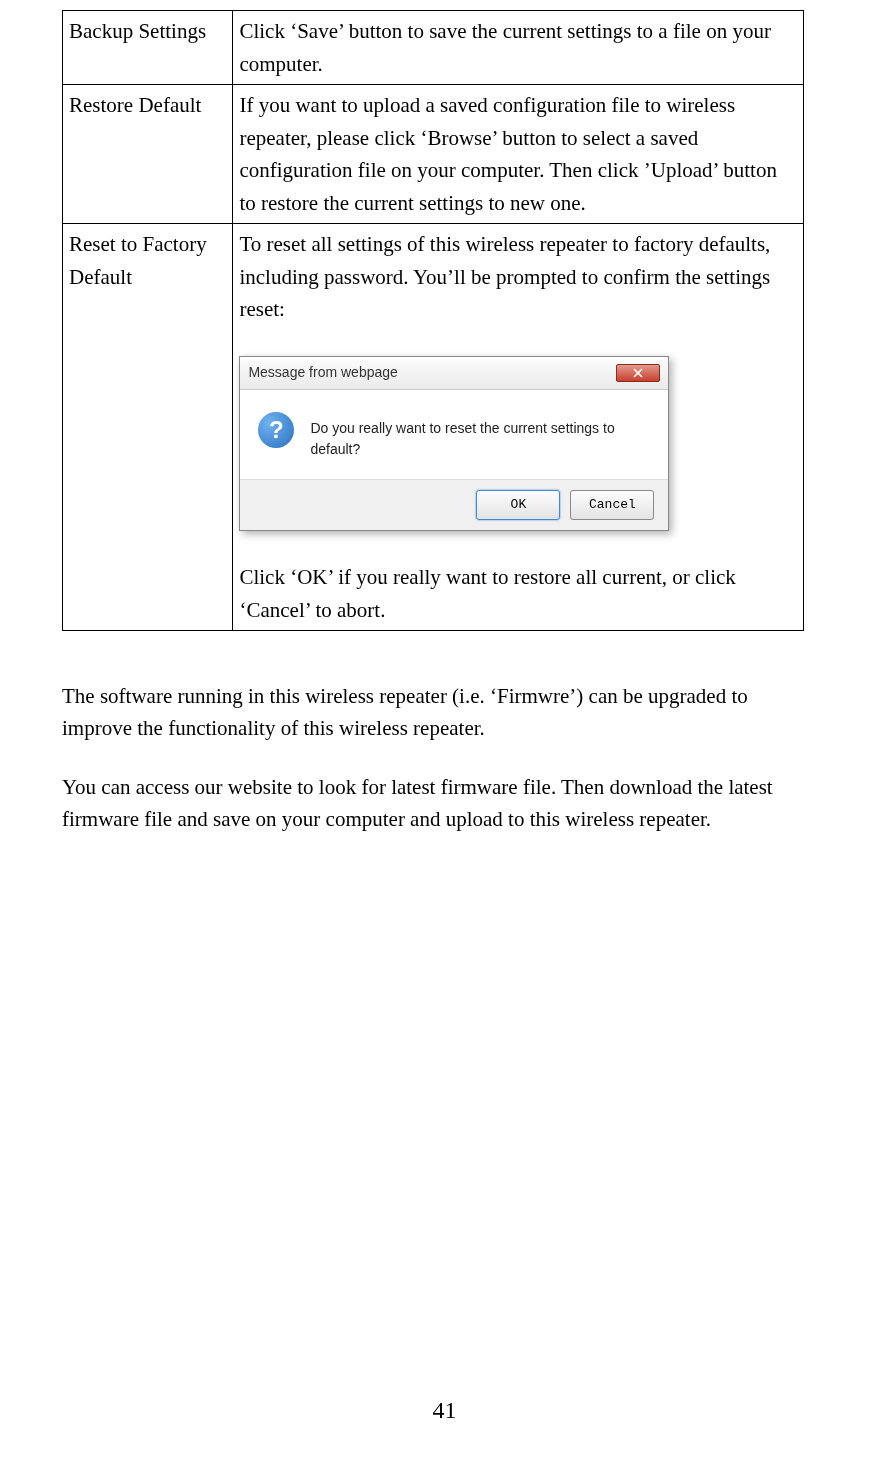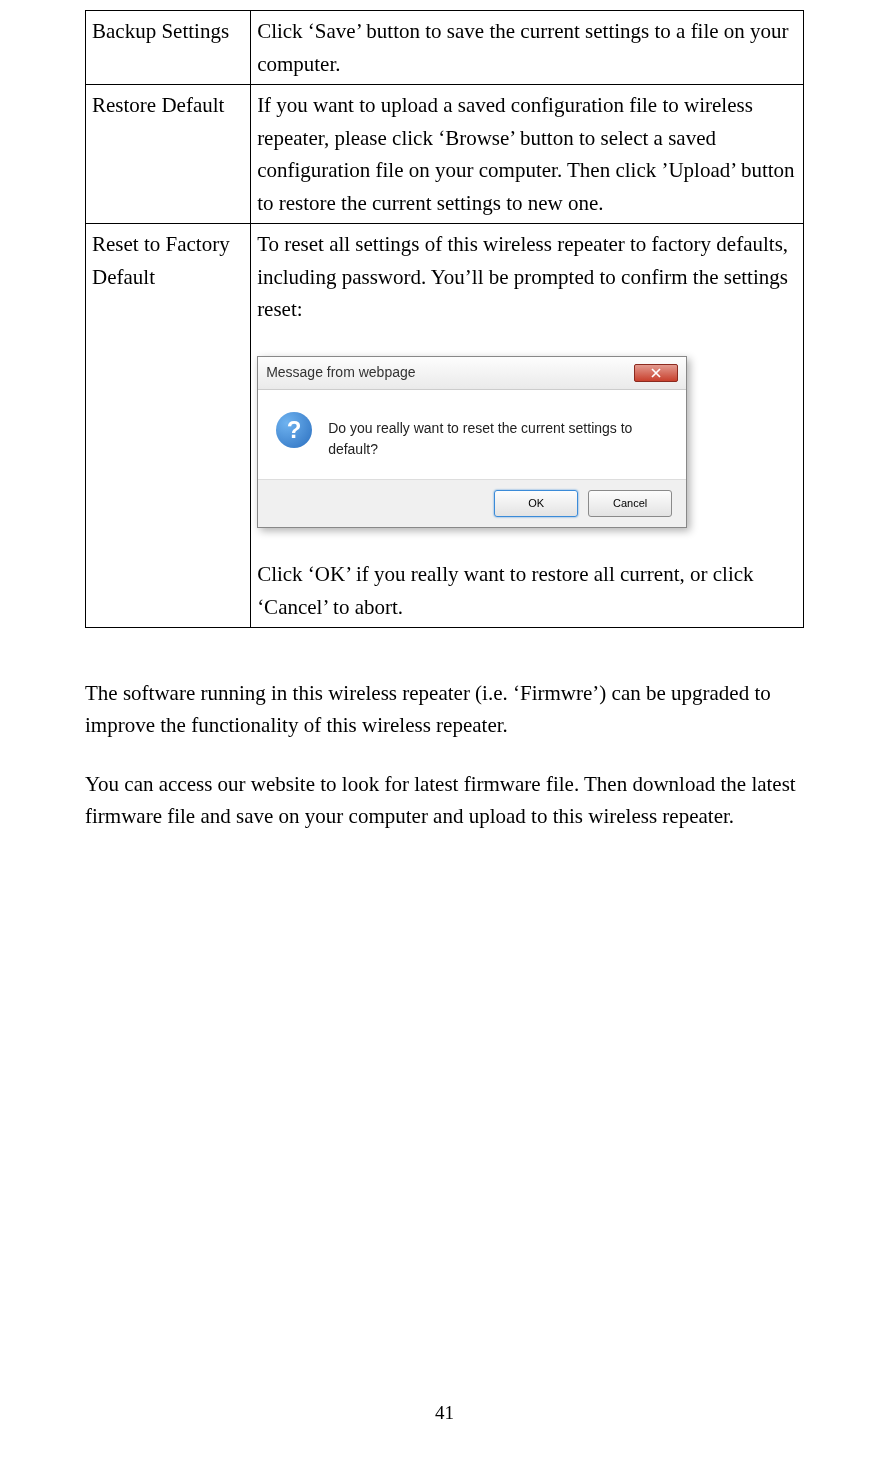--- a/index.html
+++ b/index.html
@@ -11,21 +11,21 @@
       font-family: "Times New Roman", Times, serif;
       font-size: 21px;
       background: #fff;
       color: #000;
       width: 889px;
       height: 1464px;
       position: relative;
       padding: 0;
     }
     .content {
-      padding: 10px 85px 0 85px;
+      padding: 10px 85px 0 62px;
     }
     table {
       border-collapse: collapse;
       width: 100%;
       margin-bottom: 50px;
     }
     td {
       border: 1px solid #000;
       padding: 4px 6px;
       vertical-align: top;
@@ -103,43 +103,43 @@
       justify-content: flex-end;
       gap: 10px;
       border-top: 1px solid #ddd;
     }
     .dbtn {
       min-width: 84px;
       padding: 4px 12px;
       background: linear-gradient(#fdfdfd, #e3e3e3);
       border: 1px solid #8a8a8a;
       border-radius: 3px;
-      font-family: Liberation Sans, sans-serif;
-      font-size: 11px;
+      font-family: Liberation Mono, monospace;
+      font-size: 13px;
       text-align: center;
     }
     .dbtn.ok {
       border: 1px solid #3b8bd8;
       box-shadow: 0 0 2px #3b8bd8;
     }
     .section-heading {
       font-weight: bold;
       margin-bottom: 30px;
     }
     .para {
       line-height: 1.5;
       margin-bottom: 28px;
     }
     .page-number {
       position: absolute;
       bottom: 40px;
       left: 0;
       right: 0;
       text-align: center;
-      font-size: 19px;
+      font-size: 24px;
     }
   </style>
 </head>
 <body>
 
 <div class="content">
 
   <table>
     <tbody>
         <tr>

